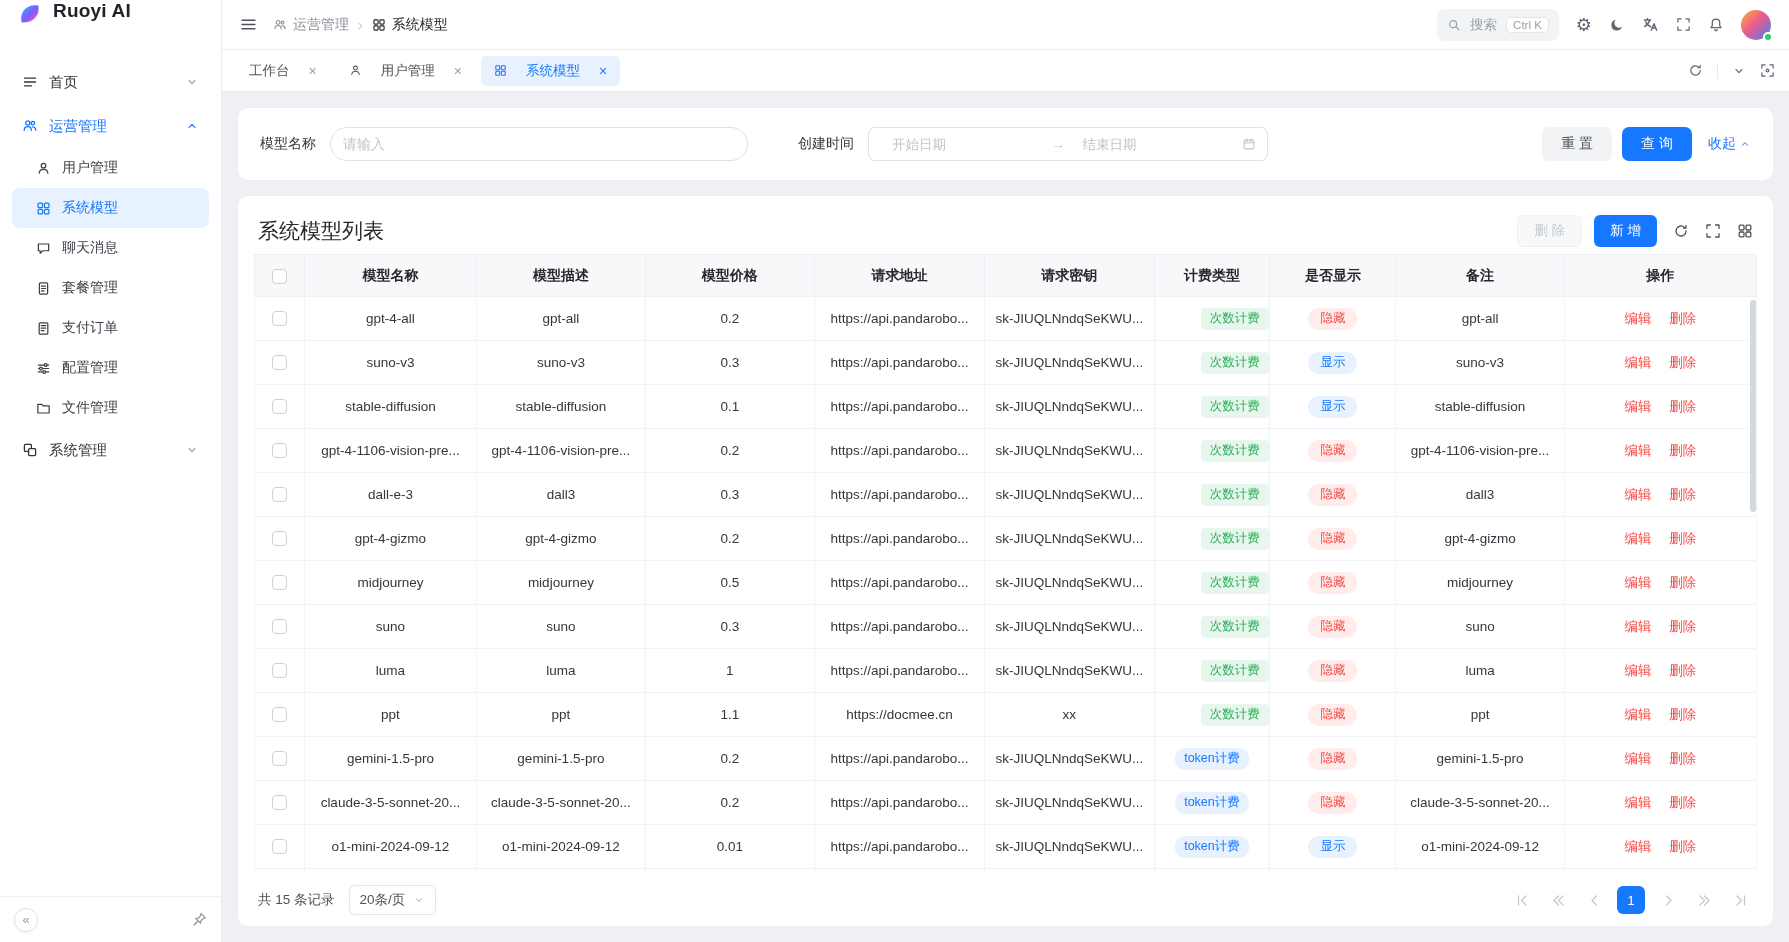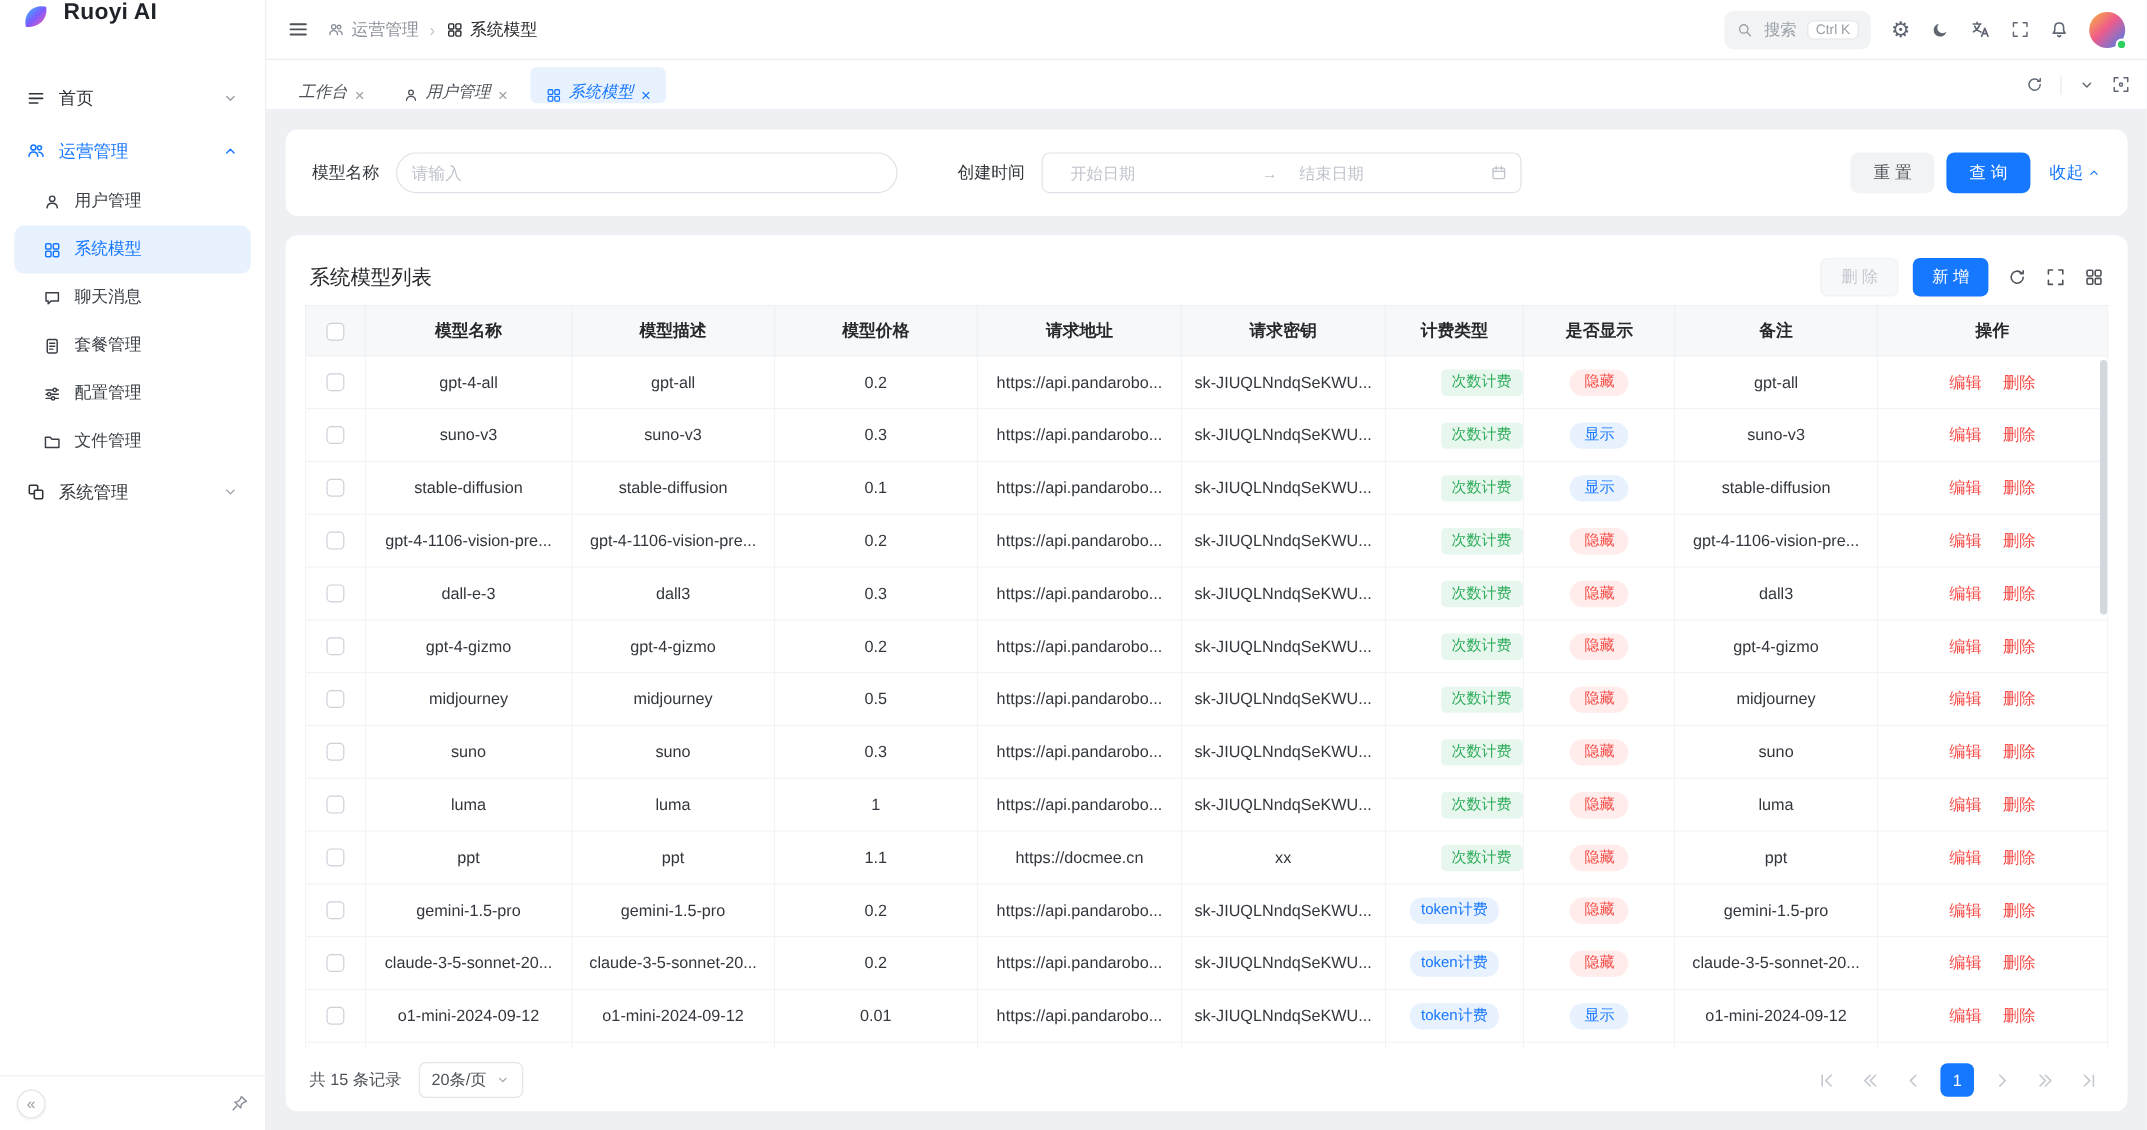--- a/index.html
+++ b/index.html
@@ -47,21 +47,21 @@
   .header-right{margin-left:auto;display:flex;align-items:center;gap:17px;}
   .search-pill{height:32px;background:#f1f3f5;border-radius:8px;display:flex;align-items:center;gap:9px;padding:0 10px;color:#9aa0a8;font-size:13.5px;cursor:pointer;}
   .kbd{background:#fff;border:1px solid #e3e5ea;border-radius:5px;padding:1px 6px;font-size:11.5px;color:#9aa0a8;}
   .hicon{color:#5f6672;cursor:pointer;display:flex;align-items:center;}
   .gear-char{font-size:18px;line-height:1;}
   .avatar{width:30px;height:30px;border-radius:50%;background:linear-gradient(135deg,#f6b73c 0%,#ef5b8a 45%,#3b82f6 100%);position:relative;cursor:pointer;flex:none;}
   .avatar .dot{position:absolute;right:-2px;bottom:-2px;width:10px;height:10px;border-radius:50%;background:#2fcf5f;border:2px solid #fff;}
 
   
   .tabbar{height:42px;background:#fff;border-bottom:1px solid var(--line);display:flex;align-items:center;padding:0 14px;gap:4px;flex:none;}
-  .tab{height:30px;display:flex;align-items:flex-end;gap:6px;padding:0 13px;border-radius:5px;font-size:13.5px;color:#4e5359;cursor:pointer;font-style:italic;}
+  .tab{height:30px;display:flex;align-items:center;gap:19px;padding:0 13px;border-radius:5px;font-size:13.5px;color:#4e5359;cursor:pointer;}
   .tab + .tab{margin-left:2px;}
   .tab .close{color:#9aa0a8;font-size:14px;line-height:1;}
   .tab.active{background:var(--primary-bg);color:var(--primary);}
   .tab.active .close{color:var(--primary);}
   .tabbar-right{margin-left:auto;display:flex;align-items:center;gap:14px;color:#5f6672;}
   .tabbar-right .sep{width:1px;height:16px;background:#e7e9ee;}
 
   
   .content{flex:1;padding:16px;display:flex;flex-direction:column;gap:16px;min-height:0;}
   .panel{background:#fff;border-radius:10px;}
@@ -75,21 +75,21 @@
   .d-input{flex:1;min-width:0;border:0;outline:none;font-size:13.5px;font-family:inherit;color:#33373d;margin-left:12px;}
   .arrow{color:#c0c4cc;font-size:13px;}
   .f-spacer{flex:1;}
   .btn{height:34px;border:none;border-radius:7px;padding:0 19px;font-size:14px;cursor:pointer;font-family:inherit;white-space:nowrap;}
   .btn-plain{background:#f2f3f5;color:#4e5359;}
   .btn-primary{background:var(--primary);color:#fff;}
   .link-collapse{display:flex;align-items:center;gap:3px;color:var(--primary);font-size:14px;cursor:pointer;margin-left:6px;white-space:nowrap;}
 
   .table-panel{flex:1;display:flex;flex-direction:column;min-height:0;padding:12px 16px 0;position:relative;}
   .panel-toolbar{height:46px;display:flex;align-items:center;gap:12px;padding:0 4px;flex:none;}
-  .panel-title{font-size:17px;color:#26282c;}
+  .panel-title{font-size:21px;color:#26282c;}
   .toolbar-right{margin-left:auto;display:flex;align-items:center;gap:12px;}
   .btn-sm{height:32px;padding:0 16px;font-size:13.5px;border-radius:6px;}
   .btn-disabled{background:#f7f8fa;color:#c4c8cf;border:1px solid #f0f1f3;cursor:not-allowed;}
   .tool-icon{color:#4e5359;cursor:pointer;display:flex;margin-left:4px;}
 
   .table-wrap{flex:1;min-height:0;overflow:hidden;position:relative;}
   table{width:100%;border-collapse:collapse;table-layout:fixed;}
   th{background:#f7f8fa;height:42px;font-size:14px;font-weight:bold;color:#26282c;border:1px solid var(--border);text-align:center;padding:0 6px;}
   td{height:44px;font-size:13.5px;color:#33373d;border:1px solid #f1f3f6;text-align:center;padding:0 8px;white-space:nowrap;overflow:hidden;text-overflow:ellipsis;background:#fff;}
   tr.partial td{height:44px;}
@@ -194,20 +194,29 @@
           <span>聊天消息</span>
         </div>
         <div class="nav-child">
           <span>
             <svg class="ic" width="15" height="15" viewBox="0 0 16 16">
                 <rect x="3.6" y="2" width="8.8" height="12" rx="1.2"></rect>
                 <path d="M5.8 5.4h4.4M5.8 8h4.4M5.8 10.6h2.8"></path>
               </svg>
           </span>
           <span>套餐管理</span>
+        </div>
+        <div class="nav-child">
+          <span>
+            <svg class="ic" width="15" height="15" viewBox="0 0 16 16">
+                <rect x="3.4" y="2" width="9.2" height="12" rx="1"></rect>
+                <path d="M5.6 5h4.8M5.6 7.6h4.8M5.6 10.2h3"></path>
+              </svg>
+          </span>
+          <span>支付订单</span>
         </div>
         <div class="nav-child">
           <span>
             <svg class="ic" width="15" height="15" viewBox="0 0 16 16">
                 <path d="M2.5 4.3h11M2.5 8h11M2.5 11.7h11"></path>
                 <circle cx="10.3" cy="4.3" r="1.5" fill="#fff"></circle>
                 <circle cx="5.3" cy="8" r="1.5" fill="#fff"></circle>
                 <circle cx="8.8" cy="11.7" r="1.5" fill="#fff"></circle>
               </svg>
           </span>

